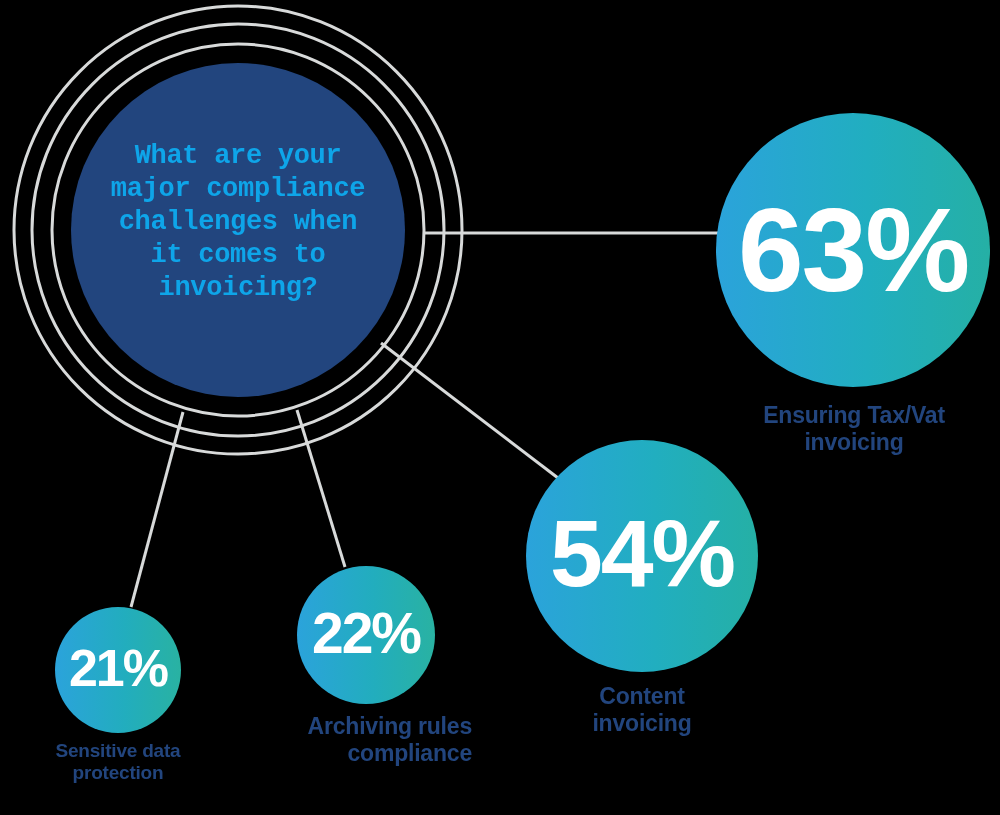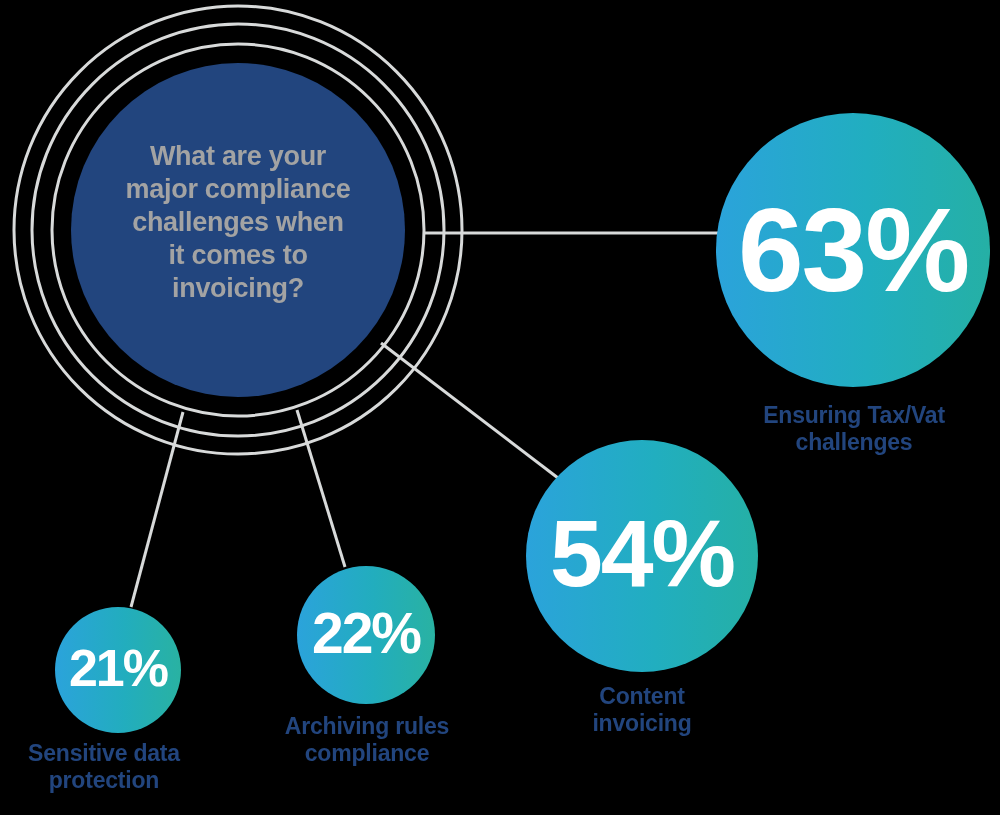--- a/index.html
+++ b/index.html
@@ -36,26 +36,27 @@
     white-space: pre-line;
   }
   .pct-text {
     fill: #ffffff;
     font-family: "Liberation Sans", sans-serif;
     font-weight: bold;
     letter-spacing: -2px;
   }
   .center-q {
     position: absolute;
-    color: #a3a3a3;
+    color: #0ea5e9;
     font-weight: bold;
     text-align: center;
     line-height: 1.22;
     letter-spacing: -0.3px;
     white-space: pre-line;
+    font-family: Liberation Mono, monospace;
   }
 </style>
 </head>
 <body>
 
 <div id="stage">
 
   <svg class="svg-layer" viewBox="0 0 1000 815">
     <defs>
       <linearGradient id="gradBubble" x1="0%" y1="0%" x2="100%" y2="0%">
@@ -98,24 +99,24 @@
     <text class="pct-text" x="118" y="668" font-size="52" text-anchor="middle" dominant-baseline="central">21%</text>
   </svg>
 
   <div class="center-q" style="left:88px; top:140px; width:300px; font-size:27px;">What are your
 major compliance
 challenges when
 it comes to
 invoicing?</div>
 
   <div class="bubble-label" style="left:723px; top:402px; width:262px; font-size:23px;">Ensuring Tax/Vat
-challenges</div>
+invoicing</div>
 
   <div class="bubble-label" style="left:542px; top:683px; width:200px; font-size:23px;">Content
 invoicing</div>
 
-  <div class="bubble-label" style="left:262px; top:713px; width:210px; font-size:23px;">Archiving rules
+  <div class="bubble-label" style="left:262px; top:713px; width:210px; font-size:23px;text-align:right;">Archiving rules
 compliance</div>
 
-  <div class="bubble-label" style="left:4px; top:740px; width:200px; font-size:23px;">Sensitive data
+  <div class="bubble-label" style="left:18px; top:740px; width:200px; font-size:19px;">Sensitive data
 protection</div>
 
 </div>
 
 </body></html>

